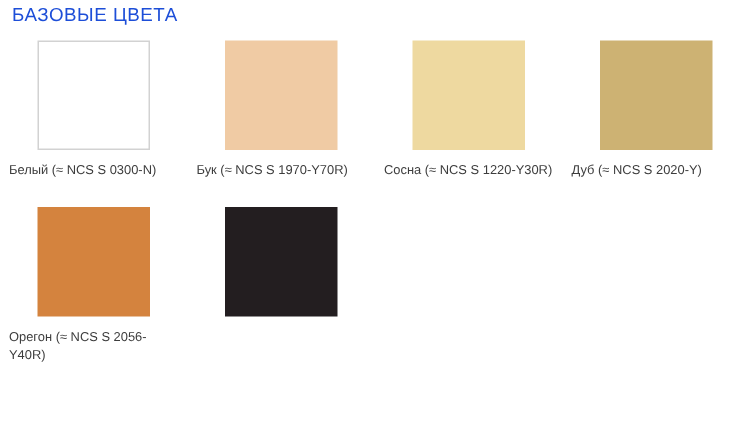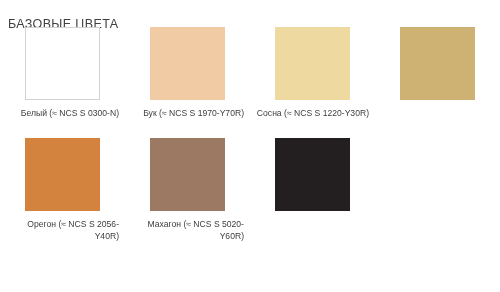--- a/index.html
+++ b/index.html
@@ -18,24 +18,24 @@
   #palette-page {
     width: 500px;
     height: 292px;
     box-sizing: border-box;
     padding: 0;
     position: relative;
   }
   #palette-title {
     position: absolute;
     left: 8px;
-    top: 17px;
+    top: 3px;
     font-size: 12.5px;
     letter-spacing: 0.35px;
-    color: #404040;
+    color: #1d4ed8;
     font-weight: 400;
     white-space: nowrap;
   }
   #swatch-grid {
     position: absolute;
     left: 0;
     top: 27px;
     width: 500px;
     display: flex;
     flex-wrap: wrap;
@@ -57,21 +57,21 @@
     display: block;
   }
   .swatch-chip.bordered {
     border: 1px solid #d2d2d2;
   }
   .swatch-label {
     margin-top: 7px;
     font-size: 8.6px;
     line-height: 12px;
     color: #3d3d3d;
-    text-align: right;
+    text-align: left;
     width: 113px;
     word-wrap: break-word;
   }
 </style>
 </head>
 <body>
 
 <div id="palette-page">
 
   <div id="palette-title">БАЗОВЫЕ ЦВЕТА</div>
@@ -84,27 +84,24 @@
       <div class="swatch-cell">
         <div class="swatch-chip" style="background: rgb(240, 203, 164);"></div>
         <div class="swatch-label">Бук (≈ NCS S 1970-Y70R)</div>
       </div>
       <div class="swatch-cell">
         <div class="swatch-chip" style="background: rgb(238, 217, 160);"></div>
         <div class="swatch-label">Сосна (≈ NCS S 1220-Y30R)</div>
       </div>
       <div class="swatch-cell">
         <div class="swatch-chip" style="background: rgb(205, 178, 115);"></div>
+        <div class="swatch-label">Дуб (≈ NCS S 2020-Y)</div>
       </div>
       <div class="swatch-cell">
         <div class="swatch-chip" style="background: rgb(212, 131, 62);"></div>
         <div class="swatch-label">Орегон (≈ NCS S 2056-Y40R)</div>
-      </div>
-      <div class="swatch-cell">
-        <div class="swatch-chip" style="background: rgb(155, 121, 99);"></div>
-        <div class="swatch-label">Махагон (≈ NCS S 5020-Y60R)</div>
       </div>
       <div class="swatch-cell">
         <div class="swatch-chip" style="background: rgb(35, 30, 32);"></div>
       </div>
     </div>
 
 </div>
 
 </body></html>

